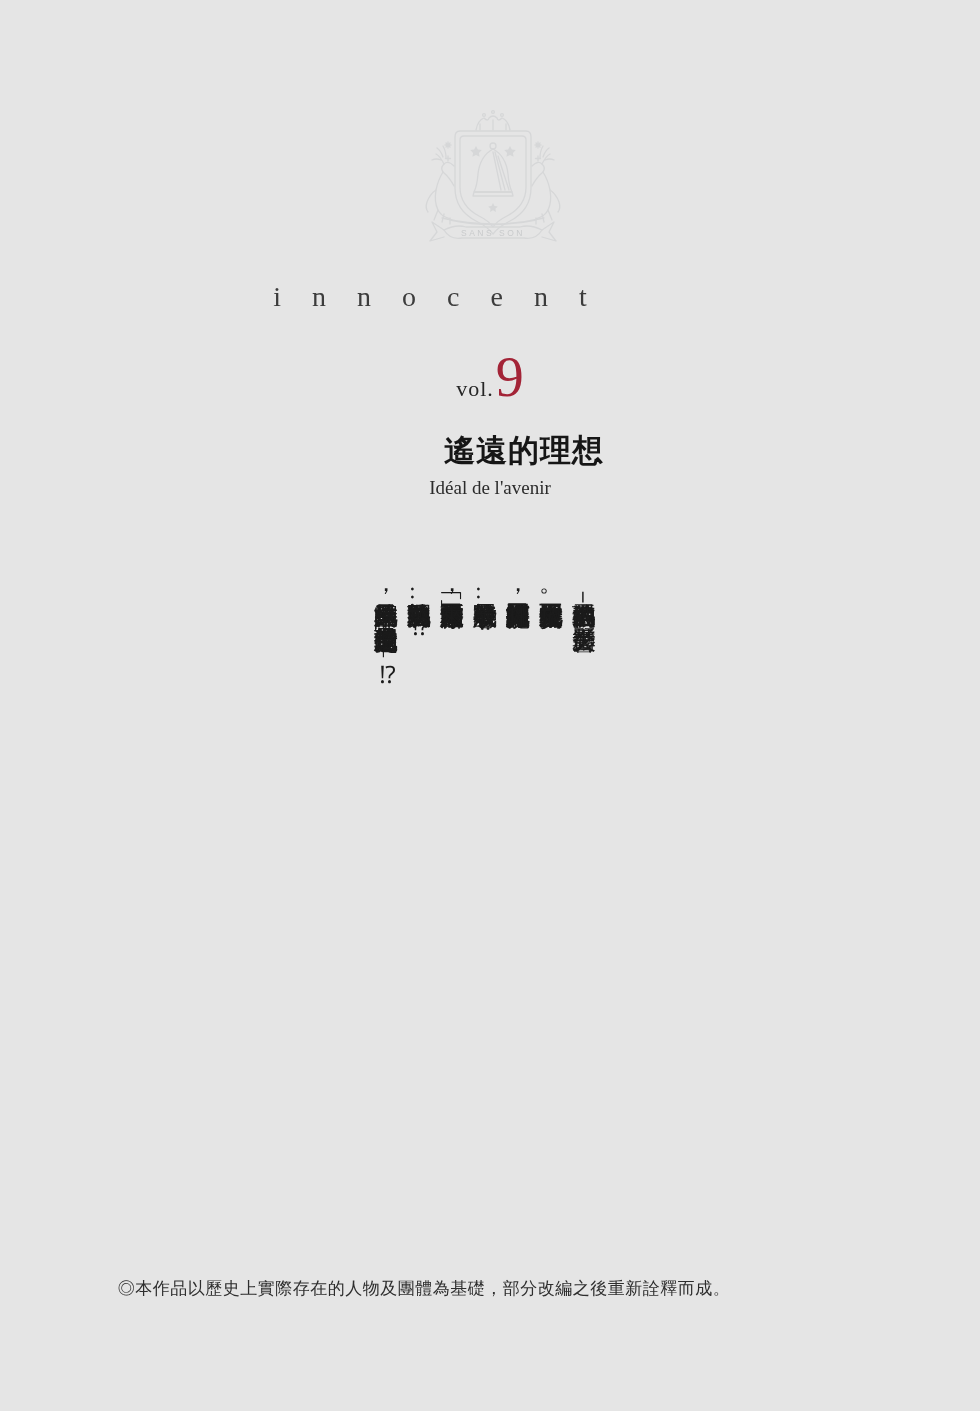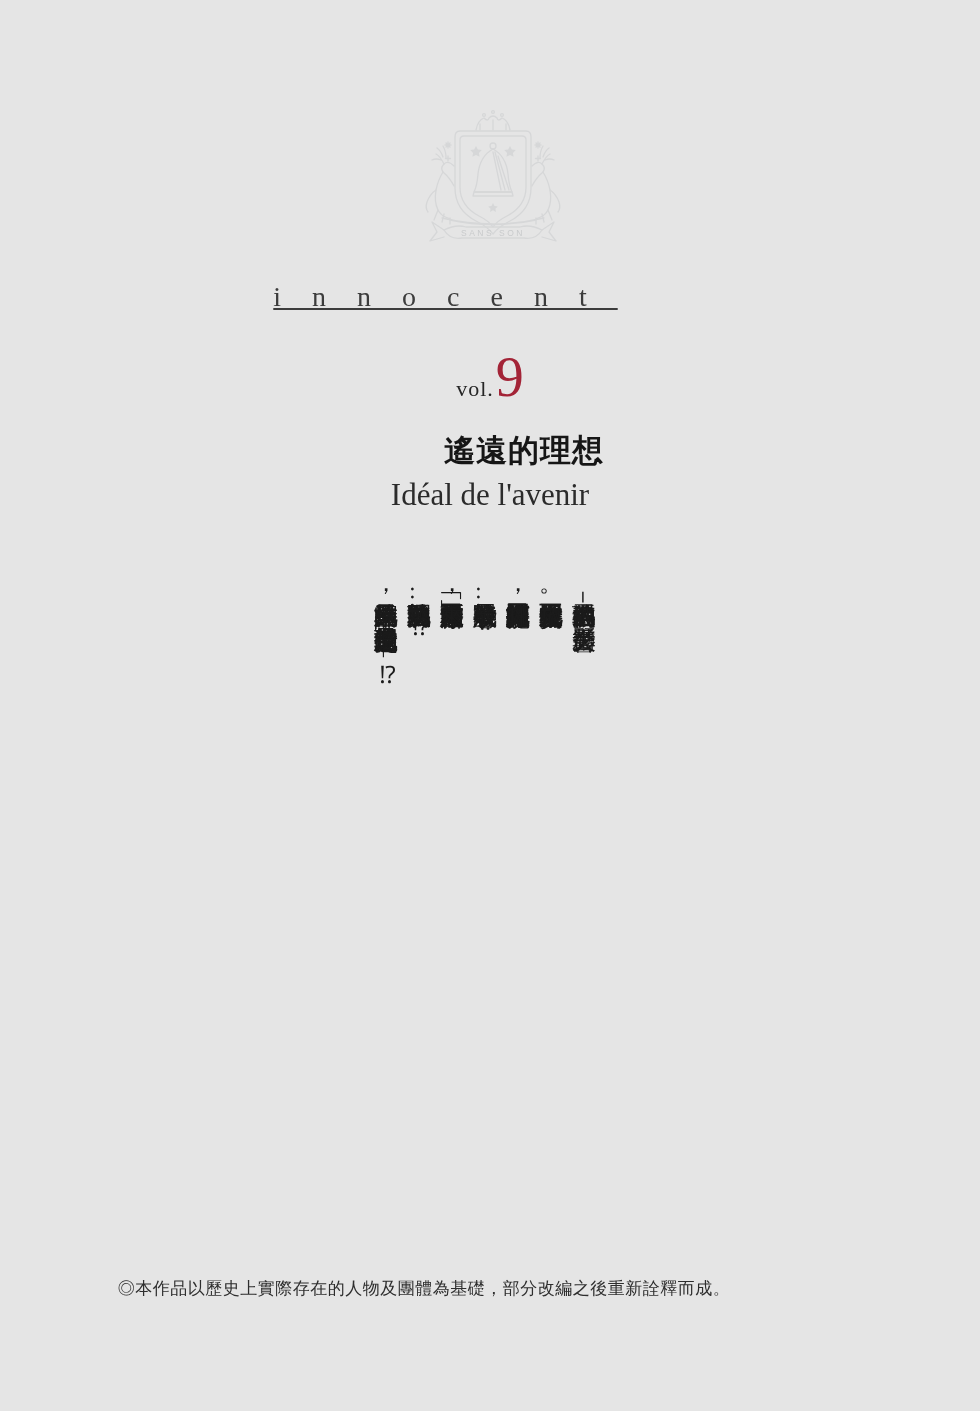--- a/index.html
+++ b/index.html
@@ -17,21 +17,20 @@
   }
   
   .series-title{
     position:absolute;left:0;top:281px;width:852px;
     text-align:center;
     font-size:28px;
     letter-spacing:31px;
     padding-left:39px; 
     box-sizing:border-box;
     color:#3c3c3c;
-    text-decoration:underline;
   }
   
   .vol-line{
     position:absolute;left:0;top:348px;width:980px;height:58px;
     text-align:center;
   }
   .vol-line .vol-label{
     font-size:22px;color:#262626;
     vertical-align:baseline;
     letter-spacing:1px;
@@ -48,21 +47,21 @@
     text-align:center;
     font-size:31px;
     font-weight:700;
     letter-spacing:1px;
     color:#161616;
     margin-left:34px;
   }
   .title-french{
     position:absolute;left:0;top:477px;width:980px;
     text-align:center;
-    font-size:31px;
+    font-size:19px;
     color:#2b2b2b;
   }
   
   .synopsis{
     position:absolute;
     top:585px;
     left:365px;
     width:235px;
     height:690px;
     writing-mode:vertical-rl;

